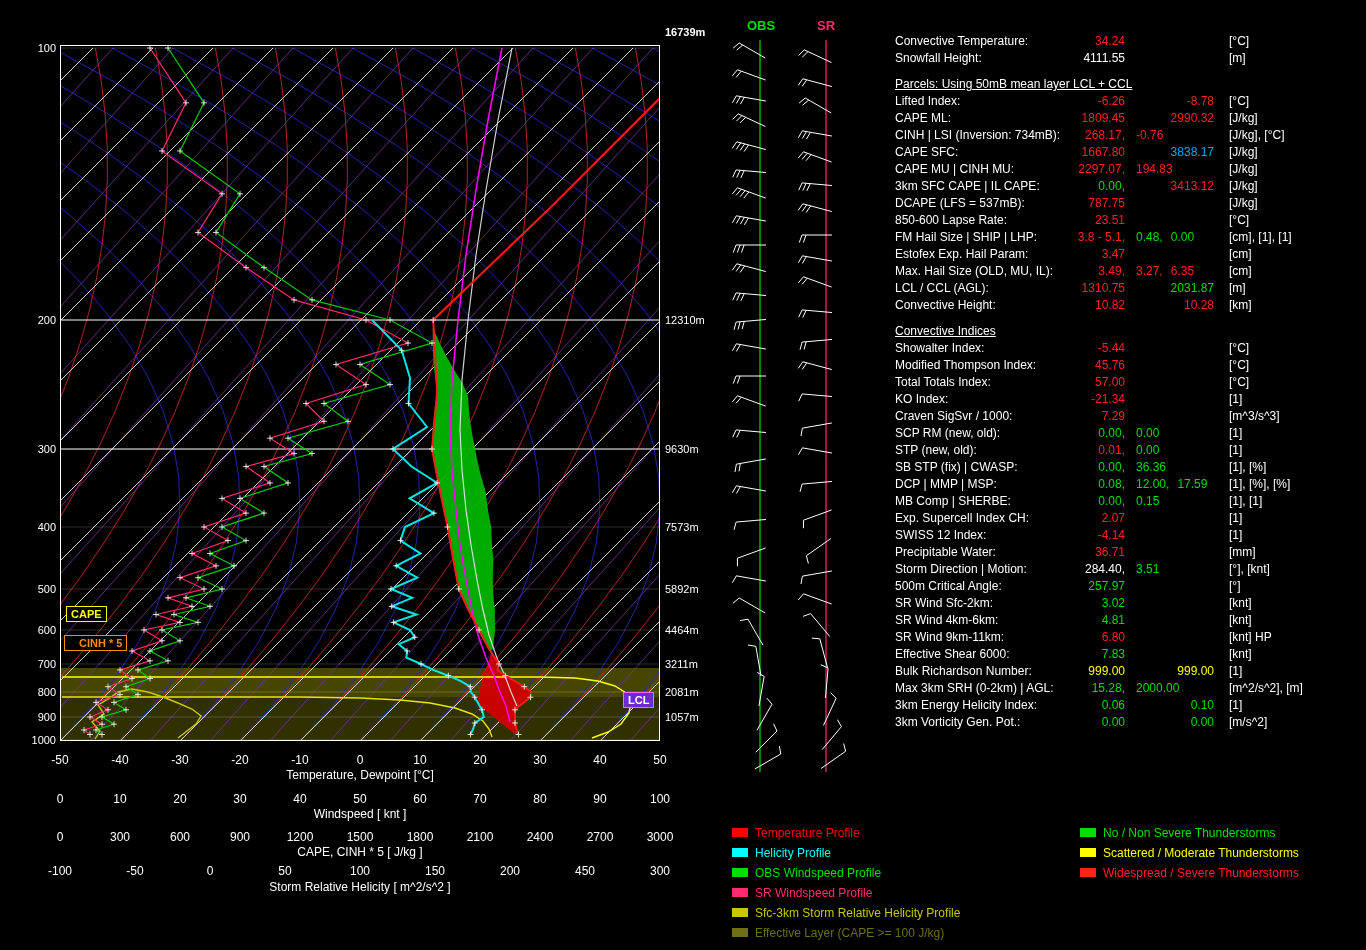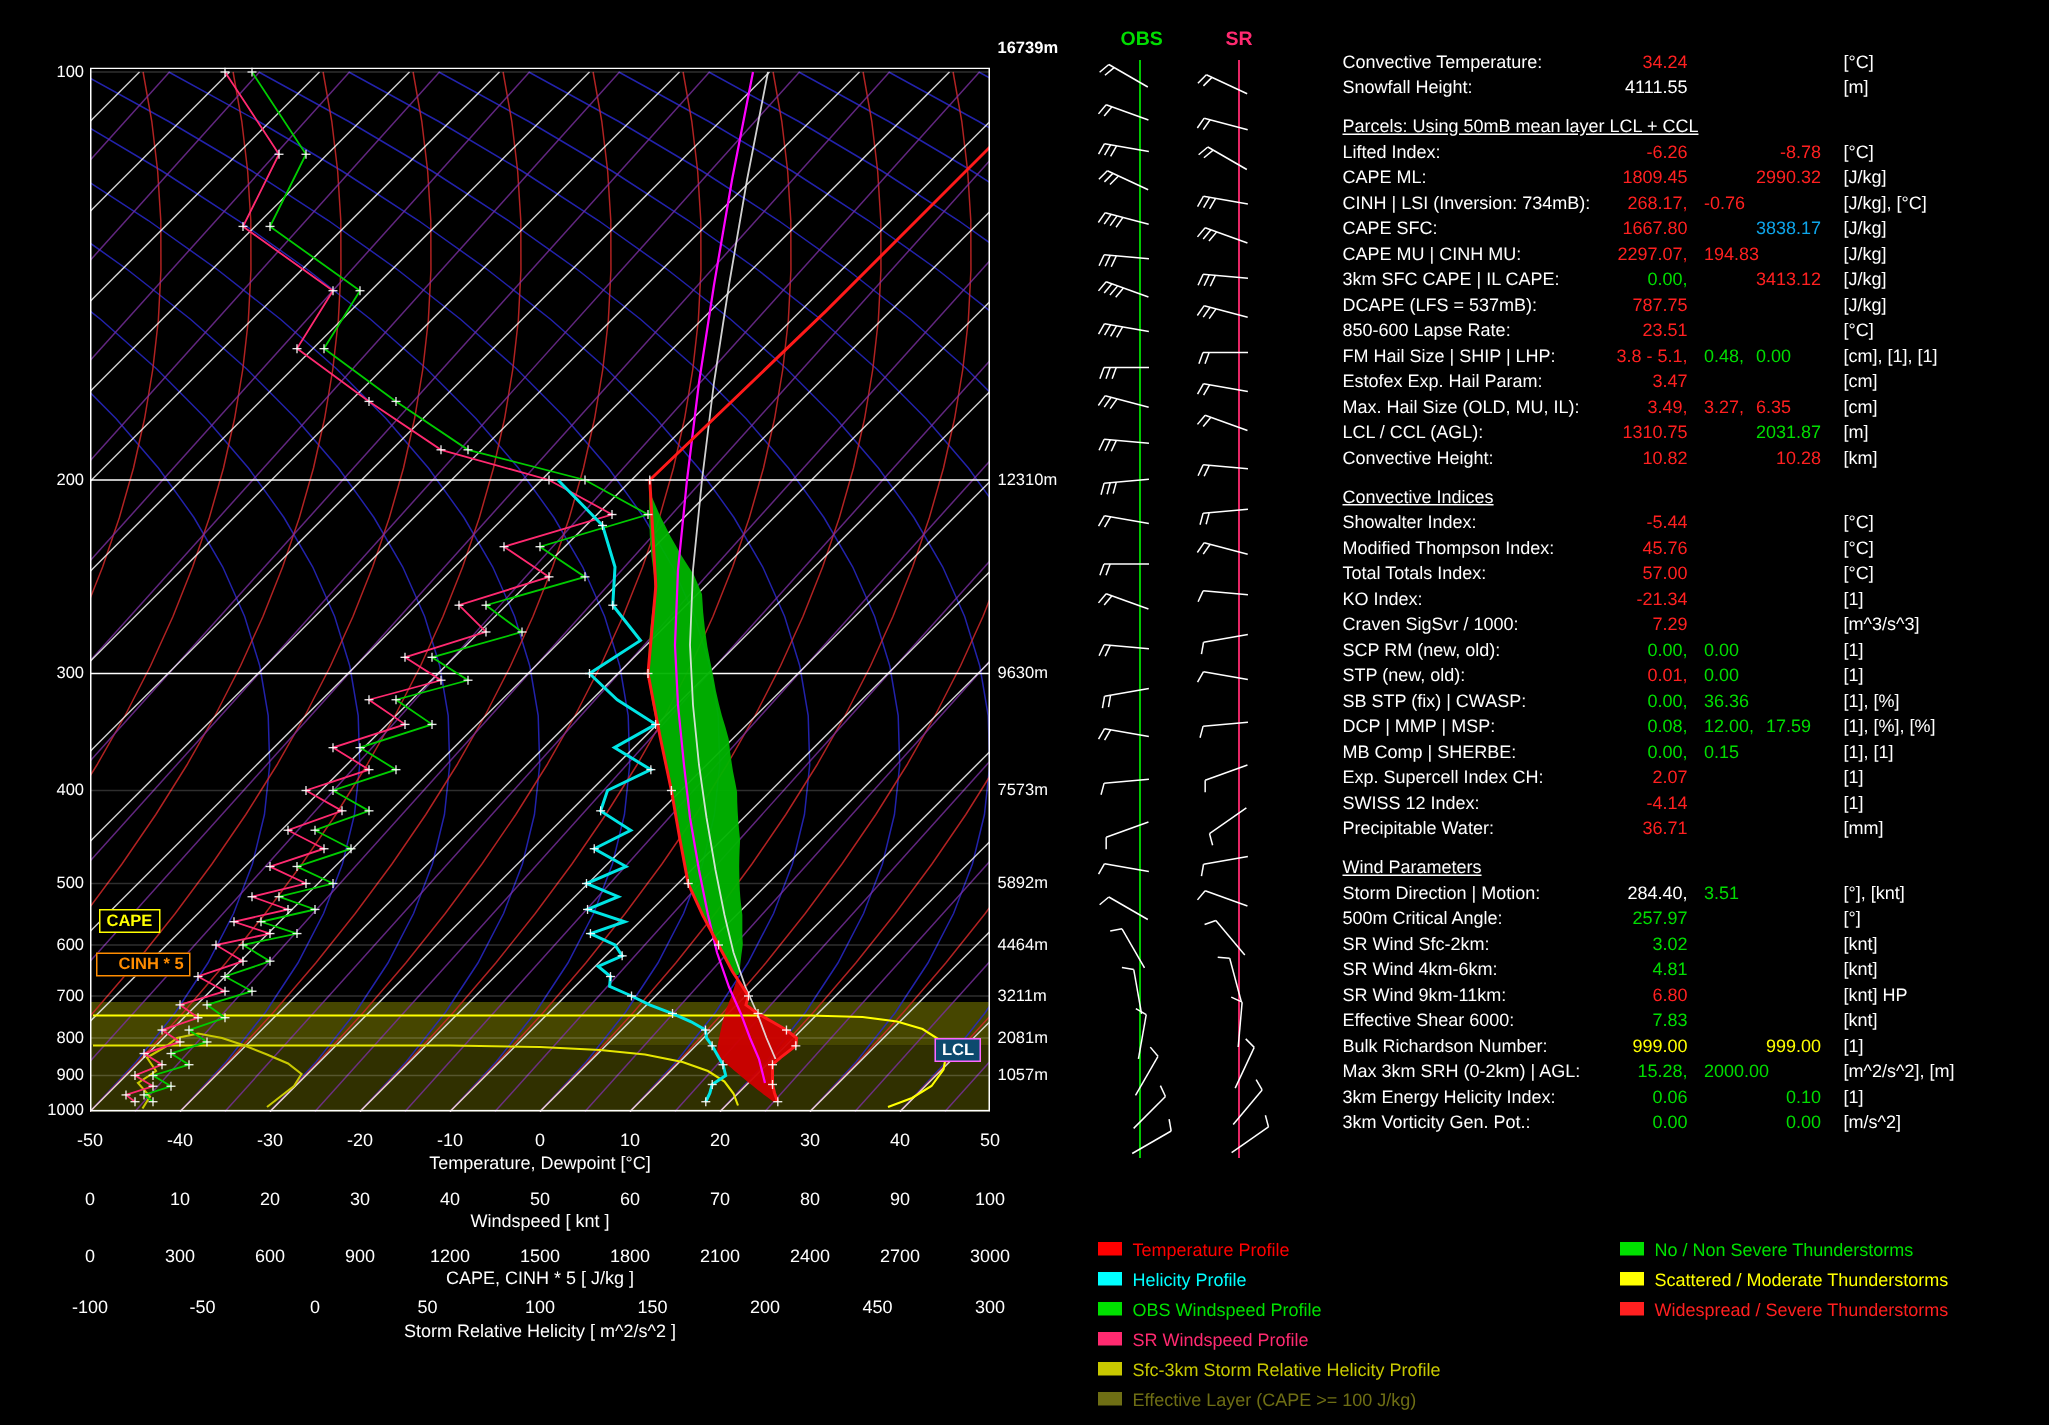--- a/index.html
+++ b/index.html
@@ -8,21 +8,21 @@
   #titlebar{left:64px;top:12px;color:#0ea5e9;font-size:15px;font-weight:bold;white-space:nowrap;margin-top:40px;}
   #titlebar span{margin-right:52px;}
   svg{position:absolute;}
   .plabel,.hlabel{color:#fff;font-size:11px;line-height:12px;}
   .plabel{width:34px;text-align:right;}
   .tick{position:absolute;color:#fff;font-size:12px;transform:translateX(-50%);white-space:nowrap;}
   .axis-label{position:absolute;color:#fff;font-size:12px;transform:translateX(-50%);white-space:nowrap;}
   .chart-anno{position:absolute;font-size:11px;font-weight:bold;padding:1px 4px;background:#000;}
   #cape-box{color:#ffff00;border:1px solid #ffff00;}
   #cinh-box{color:#ff8c00;border:1px solid #ff8c00;padding-left:14px;}
-  #lcl-box{color:#fff;background:#0c4a6e;border:1px solid #ff66ff;}
+  #lcl-box{color:#fff;background:#6d28d9;border:1px solid #ff66ff;}
   #obs-label,#sr-label{position:absolute;font-size:13px;font-weight:bold;}
   #params{position:absolute;left:895px;top:24px;width:470px;color:#fff;font-size:12px;}
   #params .hdr{position:relative;height:17px;}
   #params .hdr span{position:absolute;text-decoration:underline;}
   #params .sect{margin-top:9px;height:17px;text-decoration:underline;white-space:nowrap;}
   #params .row{position:relative;height:17px;white-space:nowrap;}
   #params .row .lbl{display:inline-block;}
   #params .c1{position:absolute;left:120px;width:110px;text-align:right;}
   #params .c2{position:absolute;left:241px;width:78px;}
   #params .c2.r{text-align:right;}
@@ -665,21 +665,20 @@
       <div class="row"><span class="lbl">KO Index:</span><span class="c1" style="color: rgb(255, 32, 32);">-21.34</span><span class="unit">[1]</span></div>
       <div class="row"><span class="lbl">Craven SigSvr / 1000:</span><span class="c1" style="color: rgb(255, 32, 32);">7.29</span><span class="unit">[m^3/s^3]</span></div>
       <div class="row"><span class="lbl">SCP RM (new, old):</span><span class="c1" style="color: rgb(0, 221, 0);">0.00,</span><span class="c2"><span style="color: rgb(0, 221, 0);">0.00</span></span><span class="unit">[1]</span></div>
       <div class="row"><span class="lbl">STP (new, old):</span><span class="c1" style="color: rgb(255, 32, 32);">0.01,</span><span class="c2"><span style="color: rgb(0, 221, 0);">0.00</span></span><span class="unit">[1]</span></div>
       <div class="row"><span class="lbl">SB STP (fix) | CWASP:</span><span class="c1" style="color: rgb(0, 221, 0);">0.00,</span><span class="c2"><span style="color: rgb(0, 221, 0); margin-top: 32px;">36.36</span></span><span class="unit">[1], [%]</span></div>
       <div class="row"><span class="lbl">DCP | MMP | MSP:</span><span class="c1" style="color: rgb(0, 221, 0);">0.08,</span><span class="c2"><span style="color: rgb(0, 221, 0);">12.00,</span><span style="color: rgb(0, 221, 0);">17.59</span></span><span class="unit">[1], [%], [%]</span></div>
       <div class="row"><span class="lbl">MB Comp | SHERBE:</span><span class="c1" style="color: rgb(0, 221, 0);">0.00,</span><span class="c2"><span style="color: rgb(0, 221, 0);">0.15</span></span><span class="unit">[1], [1]</span></div>
       <div class="row"><span class="lbl">Exp. Supercell Index CH:</span><span class="c1" style="color: rgb(255, 32, 32);">2.07</span><span class="unit">[1]</span></div>
       <div class="row"><span class="lbl">SWISS 12 Index:</span><span class="c1" style="color: rgb(255, 32, 32);">-4.14</span><span class="unit">[1]</span></div>
       <div class="row"><span class="lbl">Precipitable Water:</span><span class="c1" style="color: rgb(255, 32, 32);">36.71</span><span class="unit">[mm]</span></div>
-      <div class="sect">Wind Parameters</div>
       <div class="row"><span class="lbl">Storm Direction | Motion:</span><span class="c1" style="color: rgb(255, 255, 255);">284.40,</span><span class="c2"><span style="color: rgb(0, 221, 0);">3.51</span></span><span class="unit">[°], [knt]</span></div>
       <div class="row"><span class="lbl">500m Critical Angle:</span><span class="c1" style="color: rgb(0, 221, 0);">257.97</span><span class="unit">[°]</span></div>
       <div class="row"><span class="lbl">SR Wind Sfc-2km:</span><span class="c1" style="color: rgb(0, 221, 0);">3.02</span><span class="unit">[knt]</span></div>
       <div class="row"><span class="lbl">SR Wind 4km-6km:</span><span class="c1" style="color: rgb(0, 221, 0);">4.81</span><span class="unit">[knt]</span></div>
       <div class="row"><span class="lbl">SR Wind 9km-11km:</span><span class="c1" style="color: rgb(255, 32, 32);">6.80</span><span class="unit">[knt] HP</span></div>
       <div class="row"><span class="lbl">Effective Shear 6000:</span><span class="c1" style="color: rgb(0, 221, 0);">7.83</span><span class="unit">[knt]</span></div>
       <div class="row"><span class="lbl">Bulk Richardson Number:</span><span class="c1" style="color: rgb(255, 255, 0);">999.00</span><span class="c2 r"><span style="color: rgb(255, 255, 0);">999.00</span></span><span class="unit">[1]</span></div>
       <div class="row"><span class="lbl">Max 3km SRH (0-2km) | AGL:</span><span class="c1" style="color: rgb(0, 221, 0);">15.28,</span><span class="c2"><span style="color: rgb(0, 221, 0);">2000.00</span></span><span class="unit">[m^2/s^2], [m]</span></div>
       <div class="row"><span class="lbl">3km Energy Helicity Index:</span><span class="c1" style="color: rgb(0, 221, 0);">0.06</span><span class="c2 r"><span style="color: rgb(0, 221, 0);">0.10</span></span><span class="unit">[1]</span></div>
       <div class="row"><span class="lbl">3km Vorticity Gen. Pot.:</span><span class="c1" style="color: rgb(0, 221, 0);">0.00</span><span class="c2 r"><span style="color: rgb(0, 221, 0);">0.00</span></span><span class="unit">[m/s^2]</span></div>

